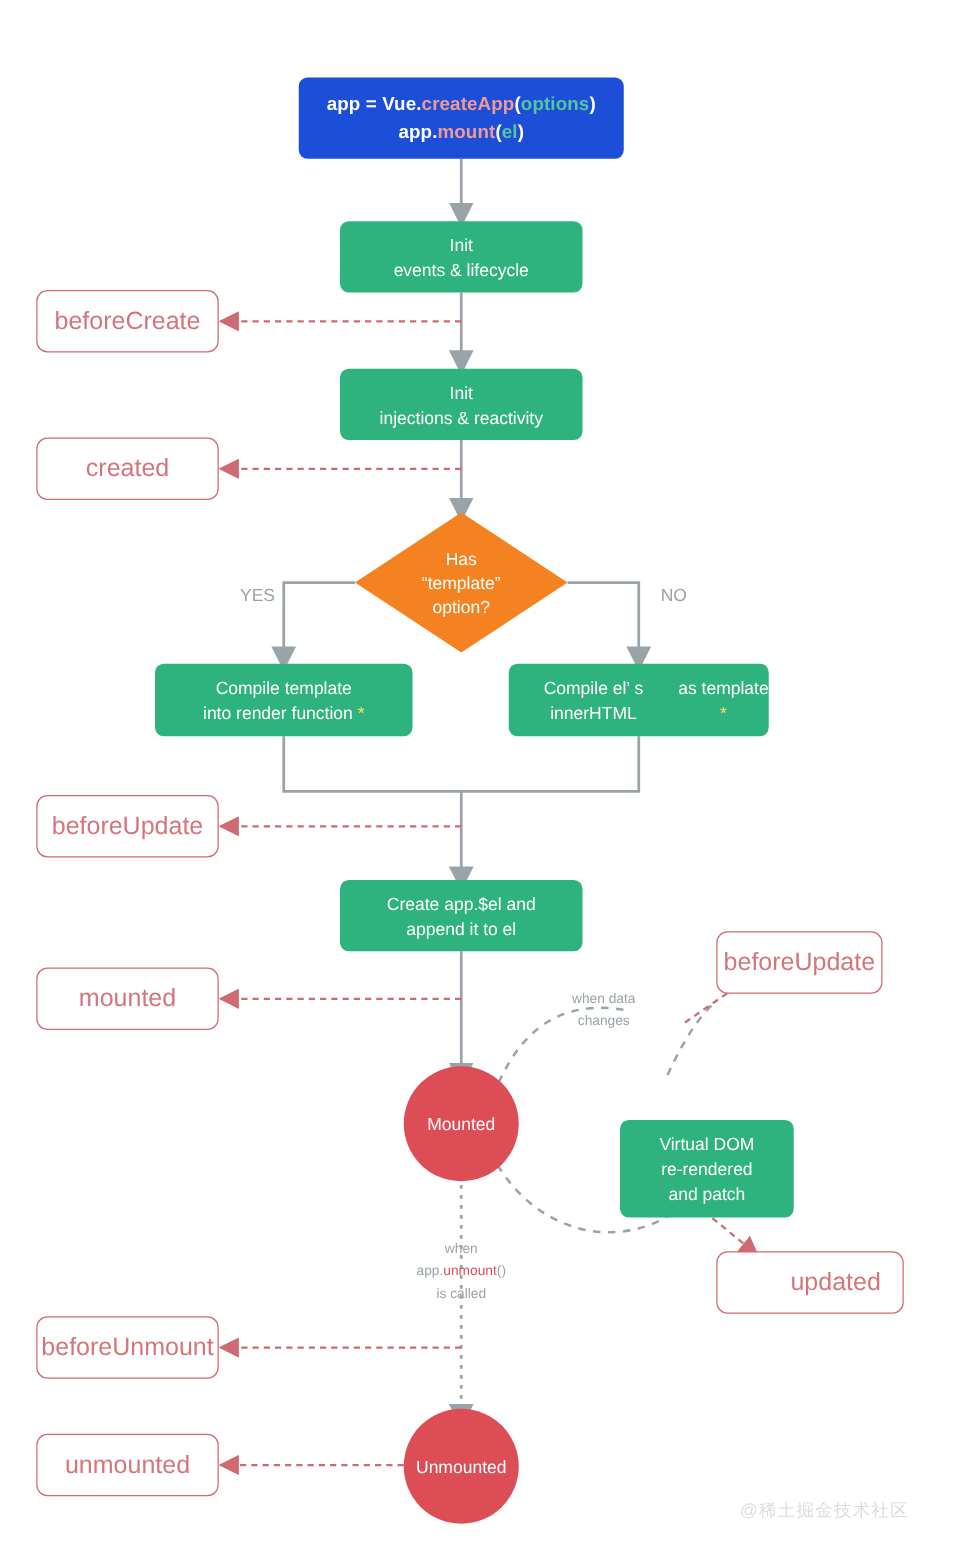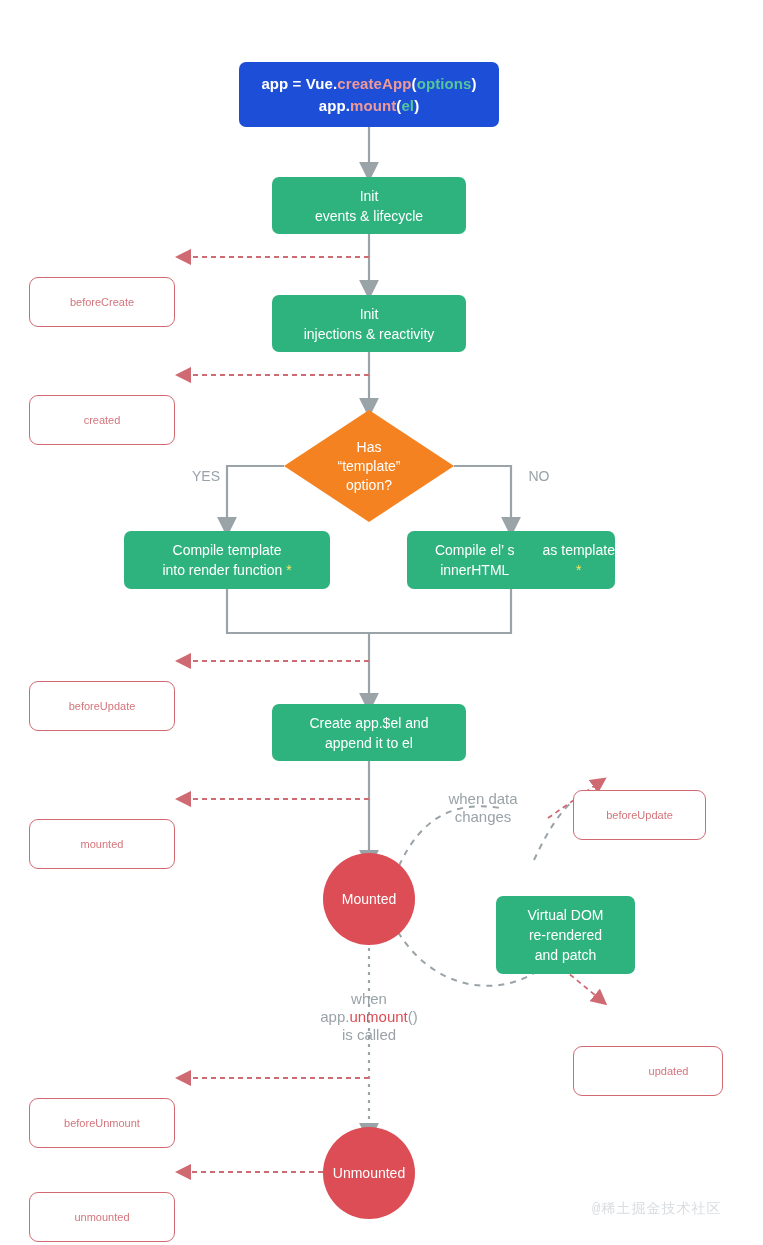--- a/index.html
+++ b/index.html
@@ -38,37 +38,37 @@
     clip-path:polygon(50% 0,100% 50%,50% 100%,0 50%);
     display:flex;align-items:center;justify-content:center;
   }
   .diamond .dlabel{
     color:#ffffff;font-size:14px;line-height:19px;text-align:center;
   }
 
   
   .hook{
     background:#ffffff;border:1.6px solid #d26a72;border-radius:9px;
-    color:#d4757c;font-size:11px;line-height:18px;margin-top:45px;
+    color:#d4757c;font-size:20px;line-height:18px;
   }
 
   
   .circle{
     background:#dc4d55;border-radius:50%;color:#ffffff;
     font-size:14px;line-height:18px;
   }
 
   
-  .lbl{position:absolute;z-index:4;color:#9aa3a8;font-size:15px;line-height:18px;text-align:center;}
+  .lbl{position:absolute;z-index:4;color:#9aa3a8;font-size:11px;line-height:18px;text-align:center;}
   .lbl.branch{font-size:14px;color:#98a2a8;}
   .lbl .redword{color:#dc4d55;}
 
   .watermark{
     position:absolute;z-index:5;color:#d9dde0;font-size:14px;letter-spacing:1px;
-    font-family:Liberation Mono, monospace;white-space:nowrap;
+    font-family:Liberation Sans, sans-serif;white-space:nowrap;
   }
 </style>
 </head>
 <body>
 
 <div id="stage">
 
   <svg class="wires" viewBox="0 0 763 1245">
     <defs>
       <marker id="ah-gray" markerWidth="9" markerHeight="9" refX="4.5" refY="4.5" orient="auto">

